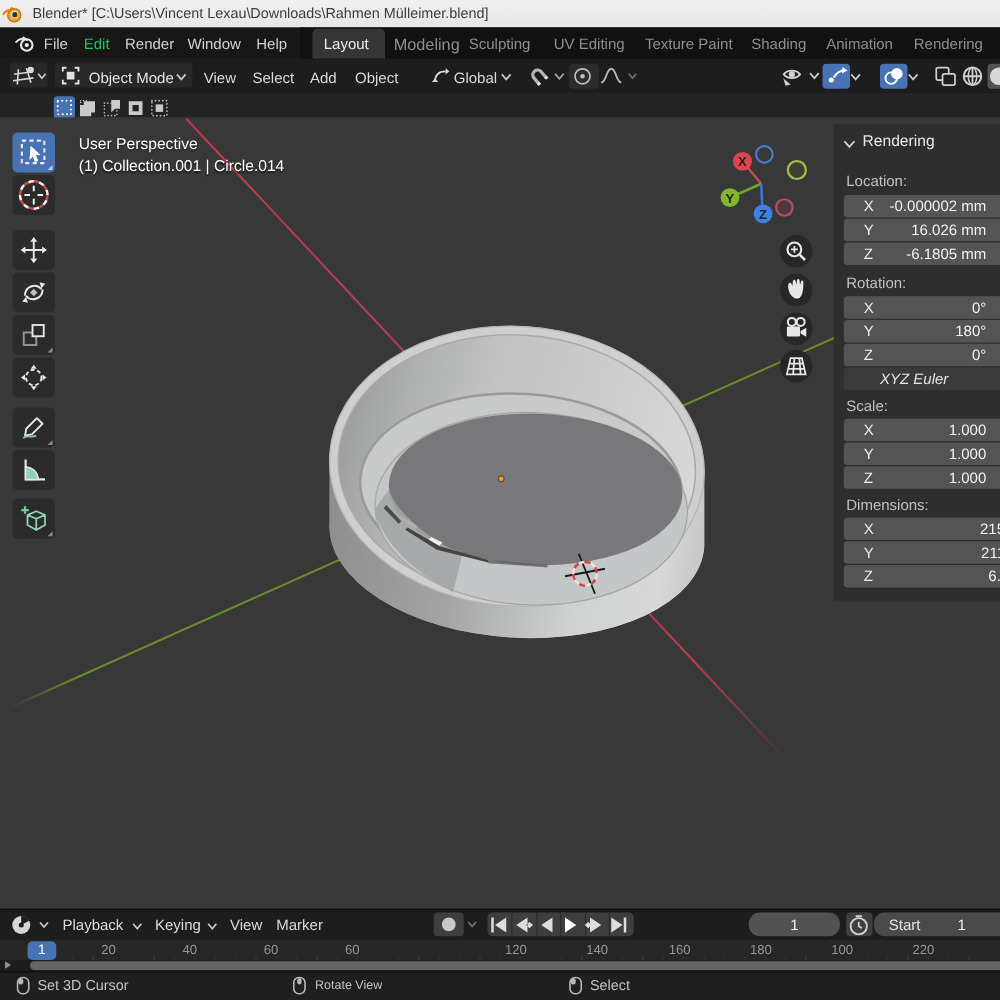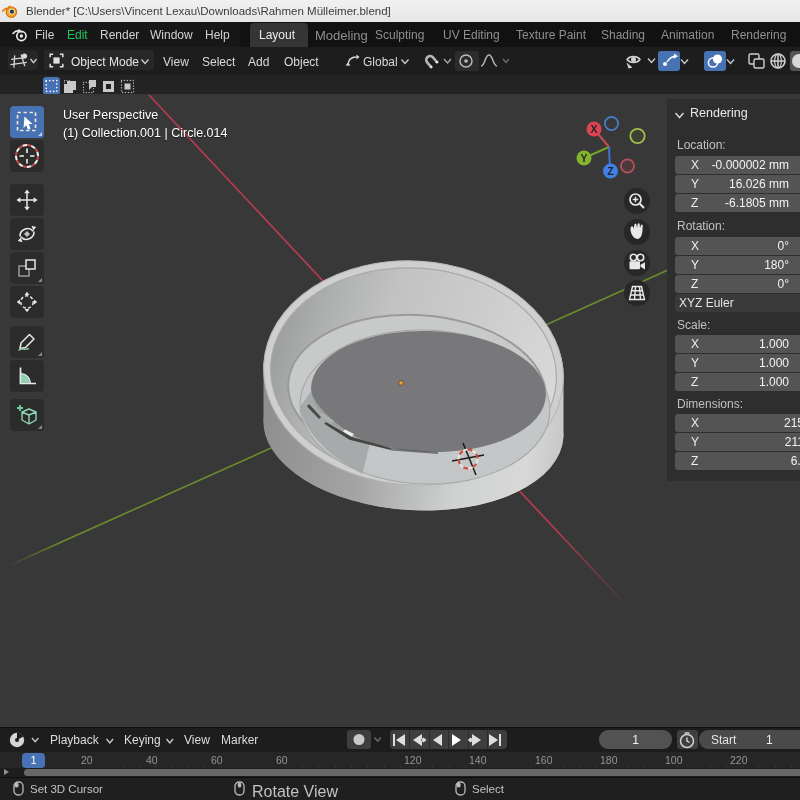--- a/index.html
+++ b/index.html
@@ -361,21 +361,21 @@
   </div>
 <div class="fld" style="top:256px;">
     <span class="flbl">Y</span>
     <span class="fval">180°</span>
   </div>
 <div class="fld" style="top:275px;">
     <span class="flbl">Z</span>
     <span class="fval">0°</span>
   </div>
 <div class="fld" style="top:294px;background:#3a3a3a;">
-    <span class="flbl" style="left:4px;color:#e5e5e5;">XYZ Euler</span>
+    <span class="flbl" style="left:29px;color:#e5e5e5;font-style:italic;">XYZ Euler</span>
   </div>
 <div class="tx plbl" style="top:318px;">Scale:</div>
 <div class="fld" style="top:335px;">
     <span class="flbl">X</span>
     <span class="fval">1.000</span>
   </div>
 <div class="fld" style="top:354px;">
     <span class="flbl">Y</span>
     <span class="fval">1.000</span>
   </div>
@@ -470,18 +470,18 @@
 <div class="abs" style="left:0;top:777px;width:800px;height:23px;background:#1f1f1f;border-top:1px solid #0e0e0e;box-sizing:border-box;"></div>
 <svg class="abs" style="left:13px;top:781px" width="11" height="15" viewBox="0 0 11 15">
   <rect x="1" y="1" width="9" height="13" rx="4" fill="none" stroke="#b9b9b9" stroke-width="1.3"></rect>
   <rect x="1.6" y="1.6" width="4" height="5" rx="1.8" fill="#b9b9b9"></rect>
 </svg>
 <div class="tx" style="left:30px;top:783px;font-size:11.5px;color:#c2c2c2;">Set 3D Cursor</div>
 <svg class="abs" style="left:234px;top:781px" width="11" height="15" viewBox="0 0 11 15">
   <rect x="1" y="1" width="9" height="13" rx="4" fill="none" stroke="#b9b9b9" stroke-width="1.3"></rect>
   <rect x="3.8" y="1.6" width="3.4" height="5" rx="1.6" fill="#b9b9b9"></rect>
 </svg>
-<div class="tx" style="left:252px;top:783px;font-size:16px;color:#c2c2c2;">Rotate View</div>
+<div class="tx" style="left:252px;top:783px;font-size:10px;color:#c2c2c2;">Rotate View</div>
 <svg class="abs" style="left:455px;top:781px" width="11" height="15" viewBox="0 0 11 15">
   <rect x="1" y="1" width="9" height="13" rx="4" fill="none" stroke="#b9b9b9" stroke-width="1.3"></rect>
   <rect x="1.6" y="1.6" width="4" height="5" rx="1.8" fill="#b9b9b9"></rect>
 </svg>
 <div class="tx" style="left:472px;top:783px;font-size:11.5px;color:#c2c2c2;">Select</div>
 
 </body></html>

